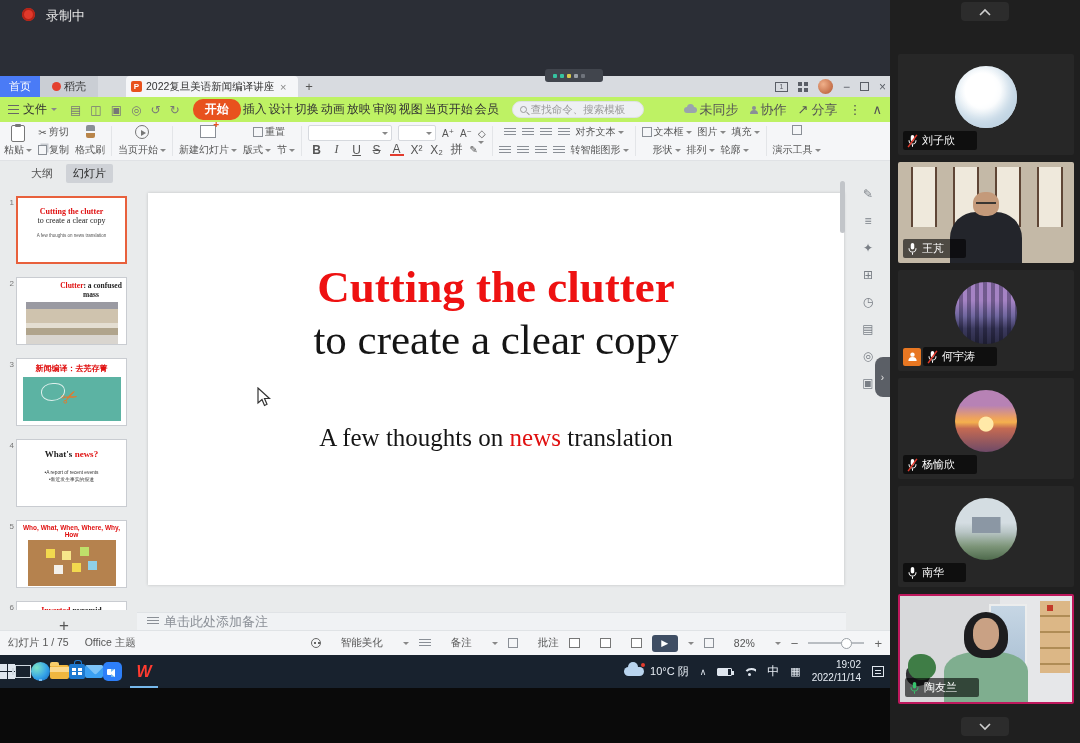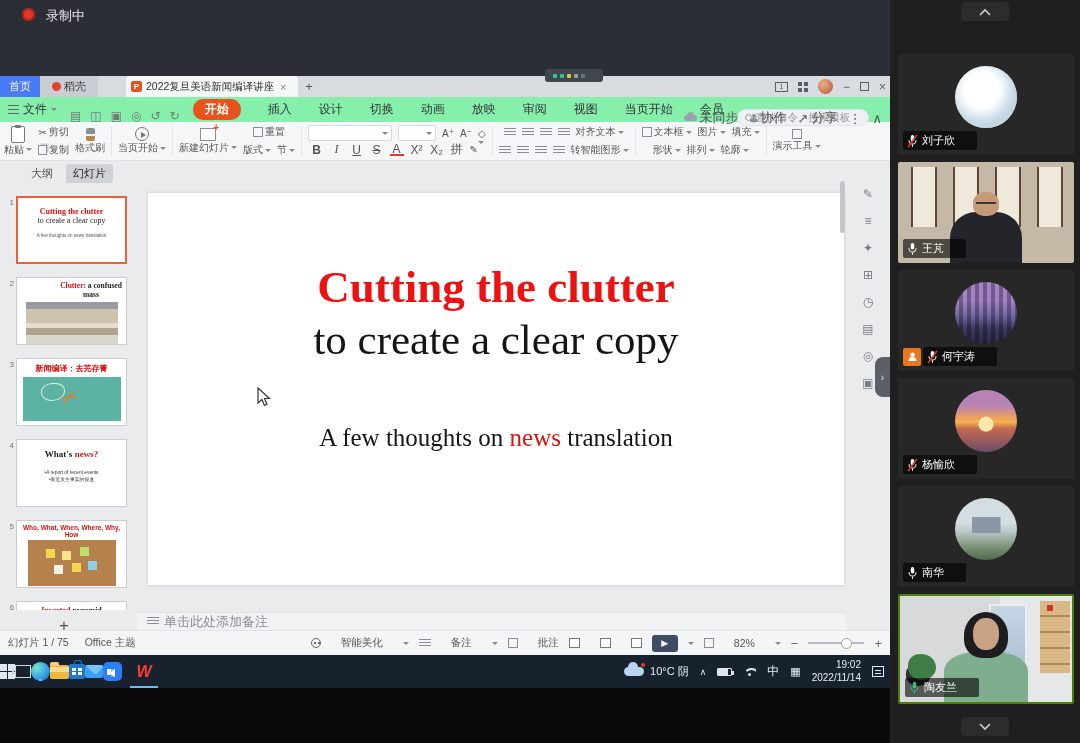--- a/index.html
+++ b/index.html
@@ -34,25 +34,25 @@
   .winctl { position:absolute; right:4px; top:0; height:21px; display:flex; align-items:center; gap:10px; color:#5a5e66; }
   .wc-one { width:13px; height:10px; border:1px solid #5a5e66; font-size:7px; display:flex; align-items:center; justify-content:center; }
   .wc-grid { width:10px; height:10px; background:
       linear-gradient(#5a5e66,#5a5e66) 0 0/4px 4px no-repeat, linear-gradient(#5a5e66,#5a5e66) 6px 0/4px 4px no-repeat,
       linear-gradient(#5a5e66,#5a5e66) 0 6px/4px 4px no-repeat, linear-gradient(#5a5e66,#5a5e66) 6px 6px/4px 4px no-repeat; }
   .wc-ava { width:15px; height:15px; border-radius:50%; background:radial-gradient(circle at 35% 35%,#f0b08a,#b2542e); }
   .wc-box { width:9px; height:9px; border:1px solid #5a5e66; }
   .wc-t { font-size:12px; }
 
   
-  .menubar { height:25px; display:flex; gap:13px; padding:12px 8px; background:#86efac; position:relative; }
+  .menubar { height:25px; display:flex; align-items:center; gap:13px; padding:4px 8px; background:#bef264; position:relative; }
   .mb-file { display:flex; align-items:center; gap:4px; color:#333; font-size:12px; }
   .mb-burger { width:11px; height:9px; background:repeating-linear-gradient(#666 0 1px,transparent 1px 4px); }
   .mb-qicons { display:flex; gap:9px; color:#777; font-size:12px; }
-  .menu-items { display:flex; gap:27px; align-items:center; }
+  .menu-items { display:flex; gap:2px; align-items:center; }
   .menu-item { font-size:12px; color:#333; white-space:nowrap; }
   .menu-item.f-active { background:#e8521d; color:#fff; border-radius:10px; padding:2px 12px; font-weight:bold; }
   .mb-search { display:flex; align-items:center; gap:4px; width:132px; height:17px; border:1px solid #dfe2e6;
                background:#eef0f3; border-radius:9px; padding:0 7px; color:#999; font-size:10.5px; white-space:nowrap; overflow:hidden; }
   .mag { width:7px; height:7px; border:1px solid #999; border-radius:50%; position:relative; flex:0 0 7px; }
   .mag::after { content:""; position:absolute; width:4px; height:1px; background:#999; transform:rotate(45deg); left:5px; top:6px; }
   .mb-right { position:absolute; right:8px; display:flex; align-items:center; gap:11px; color:#555; font-size:13px; }
   .mbr-item { display:flex; align-items:center; gap:3px; white-space:nowrap; }
   .cloud-s { width:13px; height:6px; background:#9aa3ad; border-radius:6px; position:relative; }
   .cloud-s::before { content:""; position:absolute; width:7px; height:7px; background:inherit; border-radius:50%; top:-3px; left:3px; }
@@ -78,21 +78,21 @@
   .ic-play-o::before { content:""; position:absolute; left:5px; top:4px; border-left:5px solid #777; border-top:3px solid transparent; border-bottom:3px solid transparent; }
   .ic-newslide { width:16px; height:13px; border:1px solid #8a8f96; position:relative; background:#fff; }
   .ic-newslide::before { content:"+"; position:absolute; right:-4px; top:-7px; color:#e8521d; font-size:10px; font-weight:bold; }
   .fontbox { width:84px; height:16px; border:1px solid #d6d9de; background:#fff; border-radius:2px; display:flex; align-items:center; justify-content:flex-end; padding:0 3px; }
   .sizebox { width:38px; height:16px; border:1px solid #d6d9de; background:#fff; border-radius:2px; display:flex; align-items:center; justify-content:flex-end; padding:0 3px; }
   .fmt-letter { font-size:12px; color:#555; width:14px; text-align:center; }
   .fmt-letter.b { font-weight:bold; } .fmt-letter.i { font-style:italic; font-family:"Liberation Serif",serif; }
   .fmt-letter.u { text-decoration:underline; } .fmt-letter.s { text-decoration:line-through; }
   .fmt-A { color:#555; border-bottom:2px solid #e23b2e; line-height:10px; }
   .rlabel { white-space:nowrap; color:#555; }
-  .big-col { display:flex; flex-direction:column; align-items:center; justify-content:center; }
+  .big-col { display:flex; flex-direction:column; align-items:center; justify-content:space-between; }
 
   
   .doc-area { position:relative; height:469px; background:#e9ebec; }
   .side-tabs { position:absolute; left:24px; top:3px; display:flex; gap:6px; align-items:center; z-index:5; }
   .side-tab { font-size:11px; color:#555; padding:2px 7px; }
   .side-tab.active { background:#cfd2d7; border-radius:2px; color:#222; }
   .thumb-panel { position:absolute; left:0; top:0; width:137px; height:469px; }
   .thumbs { position:absolute; left:0; top:35px; width:137px; height:414px; overflow:hidden;
             display:flex; flex-direction:column; gap:13px; }
   .thumb-row { display:flex; flex:0 0 68px; }
@@ -211,21 +211,21 @@
   .notif { width:12px; height:11px; border:1px solid #dfe6ee; position:relative; }
   .notif::before { content:""; position:absolute; left:2px; top:3px; width:6px; height:1px; background:#dfe6ee; box-shadow:0 3px 0 #dfe6ee; }
 
   
   .rpanel { position:absolute; left:890px; top:0; width:190px; height:743px; background:#1f1f1f; }
   .chev-btn { position:absolute; left:50%; transform:translateX(-50%); width:48px; height:19px; background:#2c2c2c;
               border-radius:4px; display:flex; align-items:center; justify-content:center; }
   .chev-top { top:2px; } .chev-bottom { bottom:7px; }
   .tiles { position:absolute; left:8px; right:6px; top:54px; display:flex; flex-direction:column; gap:7px; }
   .ptile { position:relative; height:101px; background:#272727; border-radius:2px; overflow:hidden; flex:0 0 auto; }
-  .ptile.scene-tao { height:110px; border:2px solid #4d7c0f; }
+  .ptile.scene-tao { height:110px; border:2px solid #be185d; }
   .tile-bg { position:absolute; inset:0; }
   .ptile .d1,.ptile .d2,.ptile .d3,.ptile .d4 { display:none; position:absolute; }
   
   .av1 .tile-bg::before,.av3 .tile-bg::before,.av4 .tile-bg::before,.av5 .tile-bg::before {
       content:""; position:absolute; left:50%; top:12px; width:62px; height:62px; margin-left:-31px; border-radius:50%; }
   .av1 .tile-bg::before { background:radial-gradient(circle at 45% 40%,#ffffff 0 35%,#e3edf4 60%,#cfdde9);
       box-shadow:inset -6px -8px 14px #bfd3e2; }
   .av3 .tile-bg::before { background:linear-gradient(180deg,#a583c4 0 30%,#70679f 55%,#3c3a5f 75%,#2a2a44),
       repeating-linear-gradient(90deg,rgba(25,25,50,.0) 0 4px,rgba(25,25,50,.35) 4px 8px); background-blend-mode:multiply; }
   .av4 .tile-bg::before { background:radial-gradient(circle at 50% 55%,#ffe9a8 0 7px,transparent 8px),

